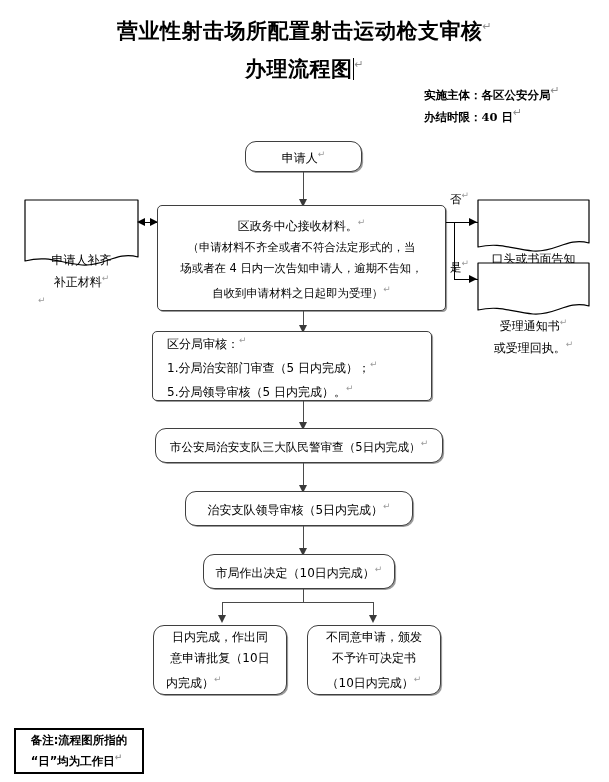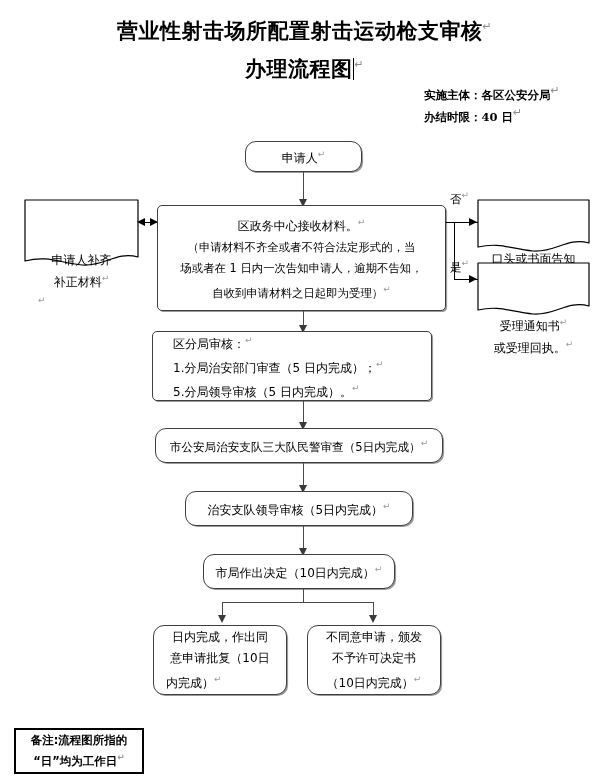--- a/index.html
+++ b/index.html
@@ -60,21 +60,21 @@
   .arr.left{border-top:4.5px solid transparent;border-bottom:4.5px solid transparent;border-right:8px solid #000;}
 
   .branch-label{position:absolute;font-size:11.5px;white-space:nowrap;}
 
   
   #note-box{
     left:14px;top:728px;width:130px;height:46px;
     border:2px solid #000;background:#fff;box-sizing:border-box;
     display:flex;align-items:center;justify-content:center;
   }
-  #note-box .txt{text-align:center;font-size:11.5px;font-weight:bold;line-height:17px;}
+  #note-box .txt{font-size:11.5px;font-weight:bold;line-height:17px;}
   #note-box .txt .ln{display:block;white-space:nowrap;}
 </style>
 </head>
 <body>
 
 <div class="abs" id="title-block">
   <div class="title-line">
     <span>营业性射击场所配置射击运动枪支审核</span><span class="pilcrow">↵</span>
   </div>
   <div class="title-line l2">
@@ -112,21 +112,21 @@
 </div>
 
 <div class="ln-h blk" style="left:145px;top:222px;width:14px;"></div>
 <div class="arr left" style="left:137px;top:218px;"></div>
 <div class="arr right" style="left:150px;top:218px;"></div>
 
 <div class="abs node rrect soft" id="n-reception" style="left:157px;top:205px;width:289px;height:106px;">
   <div class="txt" style="font-size:12px;line-height:21px;">
     <span class="ln"><span>区政务中心接收材料。</span><span class="eol">↵</span></span>
     <span class="ln" style="font-size:11.4px;"><span>（申请材料不齐全或者不符合法定形式的，当</span></span>
-    <span class="ln" style="font-size:11.4px;"><span>场或者在 1 日内一次告知申请人，逾期不告知，</span></span>
+    <span class="ln" style="font-size:11.4px;"><span>场或者在 4 日内一次告知申请人，逾期不告知，</span></span>
     <span class="ln" style="font-size:11.4px;"><span>自收到申请材料之日起即为受理）</span><span class="eol">↵</span></span>
   </div>
 </div>
 
 <div class="ln-v blk" style="left:454px;top:222px;height:58px;"></div>
 
 <div class="ln-h blk" style="left:446px;top:222px;width:32px;"></div>
 <div class="arr right" style="left:469px;top:218px;"></div>
 <div class="branch-label" style="left:450px;top:190px;"><span>否</span><span class="eol">↵</span></div>
 
@@ -149,21 +149,21 @@
   </svg>
   <div class="doctxt" style="padding-top:7px;">
     <span class="ln" style="display:block;white-space:nowrap;"><span>受理通知书</span><span class="eol">↵</span></span>
     <span class="ln" style="display:block;white-space:nowrap;"><span>或受理回执。</span><span class="eol">↵</span></span>
   </div>
 </div>
 
 <div class="ln-v" style="left:303px;top:311px;height:20px;"></div>
 <div class="arr down" style="left:298.5px;top:325px;"></div>
 
-<div class="abs node rrect soft" id="n-district" style="left:152px;top:331px;width:280px;height:70px;padding-left:6px;">
+<div class="abs node rrect soft" id="n-district" style="left:152px;top:331px;width:280px;height:70px;">
   <div class="txt" style="text-align:left;padding-left:14px;line-height:20px;">
     <span class="ln"><span>区分局审核：</span><span class="eol">↵</span></span>
     <span class="ln"><span>1.分局治安部门审查（5 日内完成）；</span><span class="eol">↵</span></span>
     <span class="ln"><span>5.分局领导审核（5 日内完成）。</span><span class="eol">↵</span></span>
   </div>
 </div>
 
 <div class="ln-v" style="left:303px;top:401px;height:27px;"></div>
 <div class="arr down" style="left:298.5px;top:422px;"></div>
 

